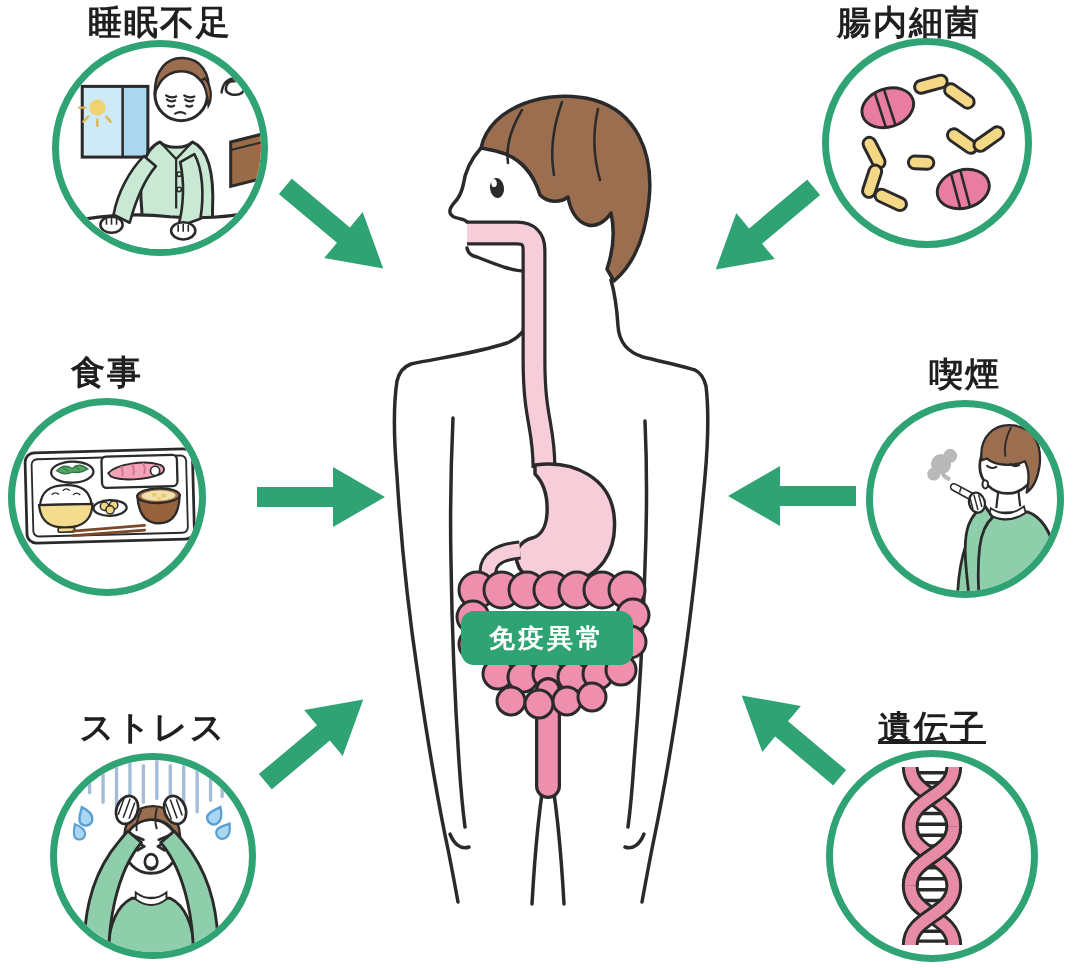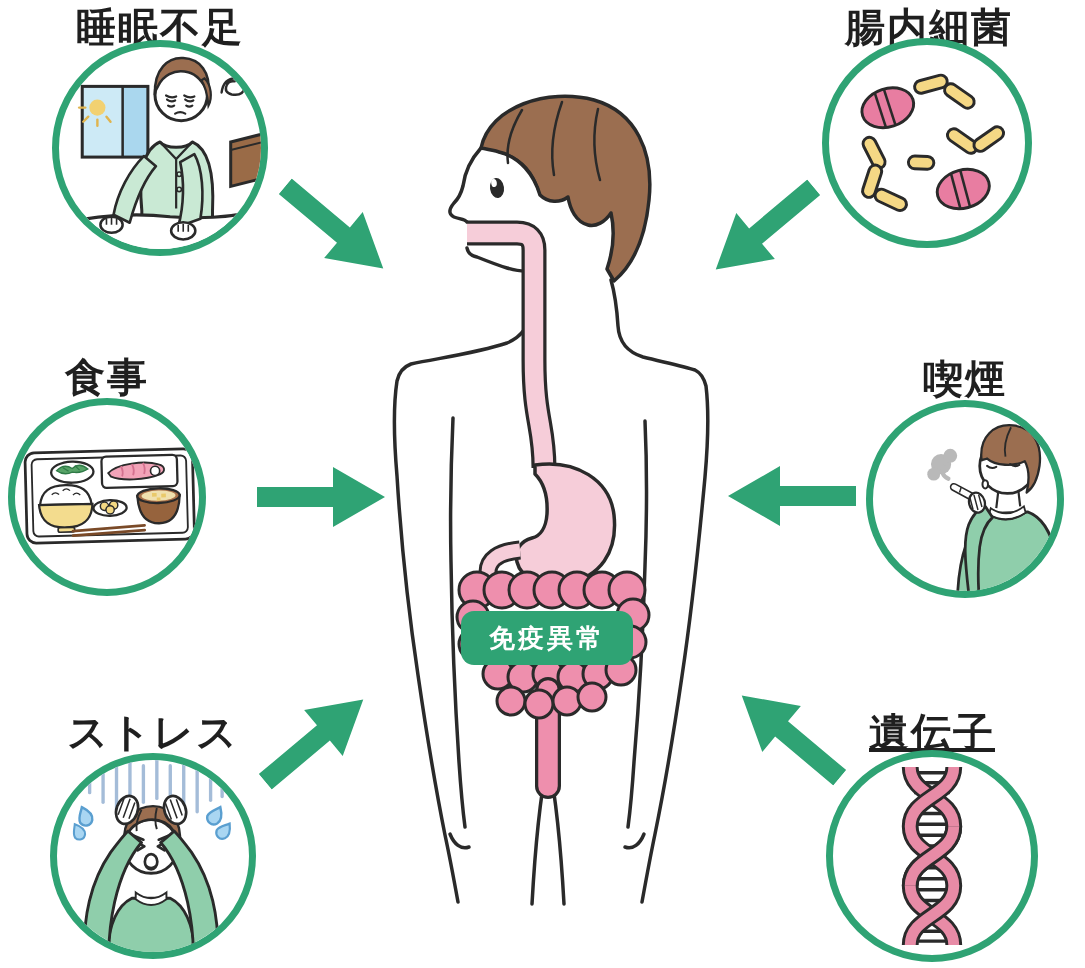--- a/index.html
+++ b/index.html
@@ -9,34 +9,34 @@
     --organ-light:#f6cdd9;
     --hair:#9b6e50;
     --sweater:#8fceab;
     --pajama:#c9e9d4;
     --bact-pink:#e87da1;
     --cap-yellow:#f5d885;
   }
   html,body{margin:0;padding:0;background:#fff;}
   body{font-family:"DejaVu Sans","Liberation Sans",sans-serif;}
   .canvas{position:relative;width:1085px;height:968px;background:#fff;overflow:hidden;}
-  .flabel{position:absolute;font-size:40px;font-weight:600;color:#1f1f1f;text-align:center;letter-spacing:2px;white-space:nowrap;}
+  .flabel{position:absolute;font-size:34px;font-weight:600;color:#1f1f1f;text-align:center;letter-spacing:2px;white-space:nowrap;}
   .circle{position:absolute;border:7px solid var(--green);border-radius:50%;background:#fff;box-sizing:border-box;overflow:hidden;}
   .circle svg{display:block;width:100%;height:100%;}
   .arrow{position:absolute;width:130px;height:66px;}
   .arrow svg{display:block;width:100%;height:100%;}
   .a-tl{left:270px;top:195px;transform:rotate(40deg);}
   .a-tr{left:699px;top:196px;transform:rotate(140deg);}
   .a-ml{left:257px;top:464px;}
   .a-mr{left:726px;top:463px;transform:rotate(180deg);}
   .a-bl{left:250px;top:707px;transform:rotate(-40deg);}
   .a-br{left:725px;top:703px;transform:rotate(-140deg);}
   .f-sleep-label{left:52px;top:0px;width:216px;}
   .f-sleep{left:52px;top:40px;width:216px;height:216px;}
-  .f-bact-label{left:824px;top:0px;width:210px;}
+  .f-bact-label{left:804px;top:0px;width:210px;}
   .f-bact{left:822px;top:38px;width:210px;height:210px;}
   .f-meal-label{left:8px;top:350px;width:198px;}
   .f-meal{left:8px;top:398px;width:198px;height:198px;}
   .f-smoke-label{left:866px;top:352px;width:198px;}
   .f-smoke{left:866px;top:400px;width:198px;height:198px;}
   .f-stress-label{left:50px;top:705px;width:206px;}
   .f-stress{left:50px;top:753px;width:206px;height:206px;}
   .f-genes-label{left:826px;top:705px;width:212px;text-decoration:underline;}
   .f-genes{left:826px;top:750px;width:212px;height:212px;}
   .bodysvg{position:absolute;left:380px;top:90px;width:330px;height:820px;}

